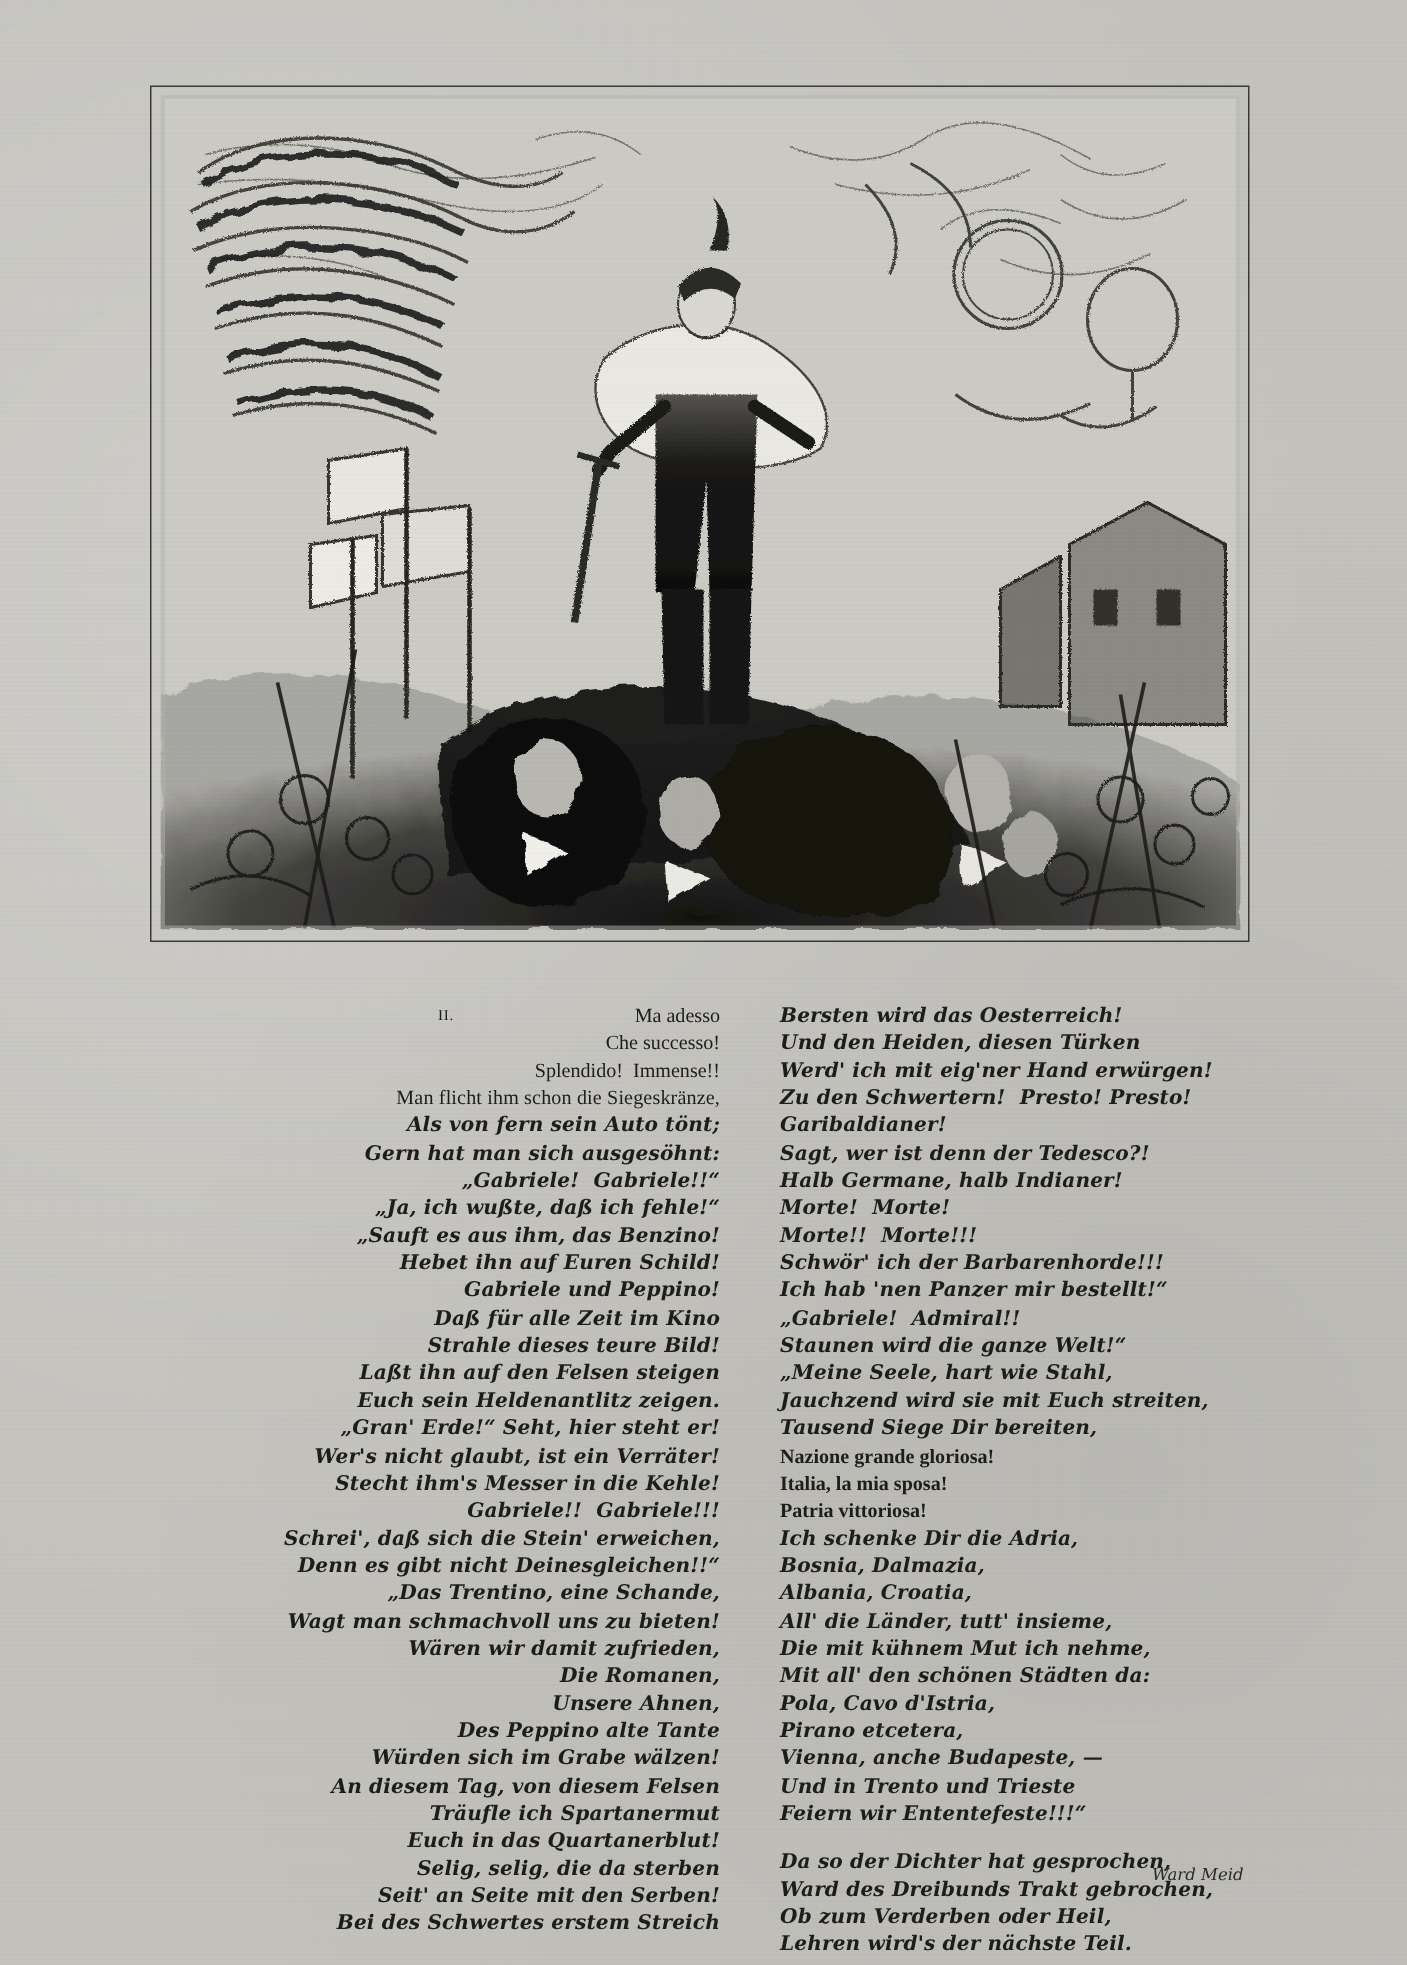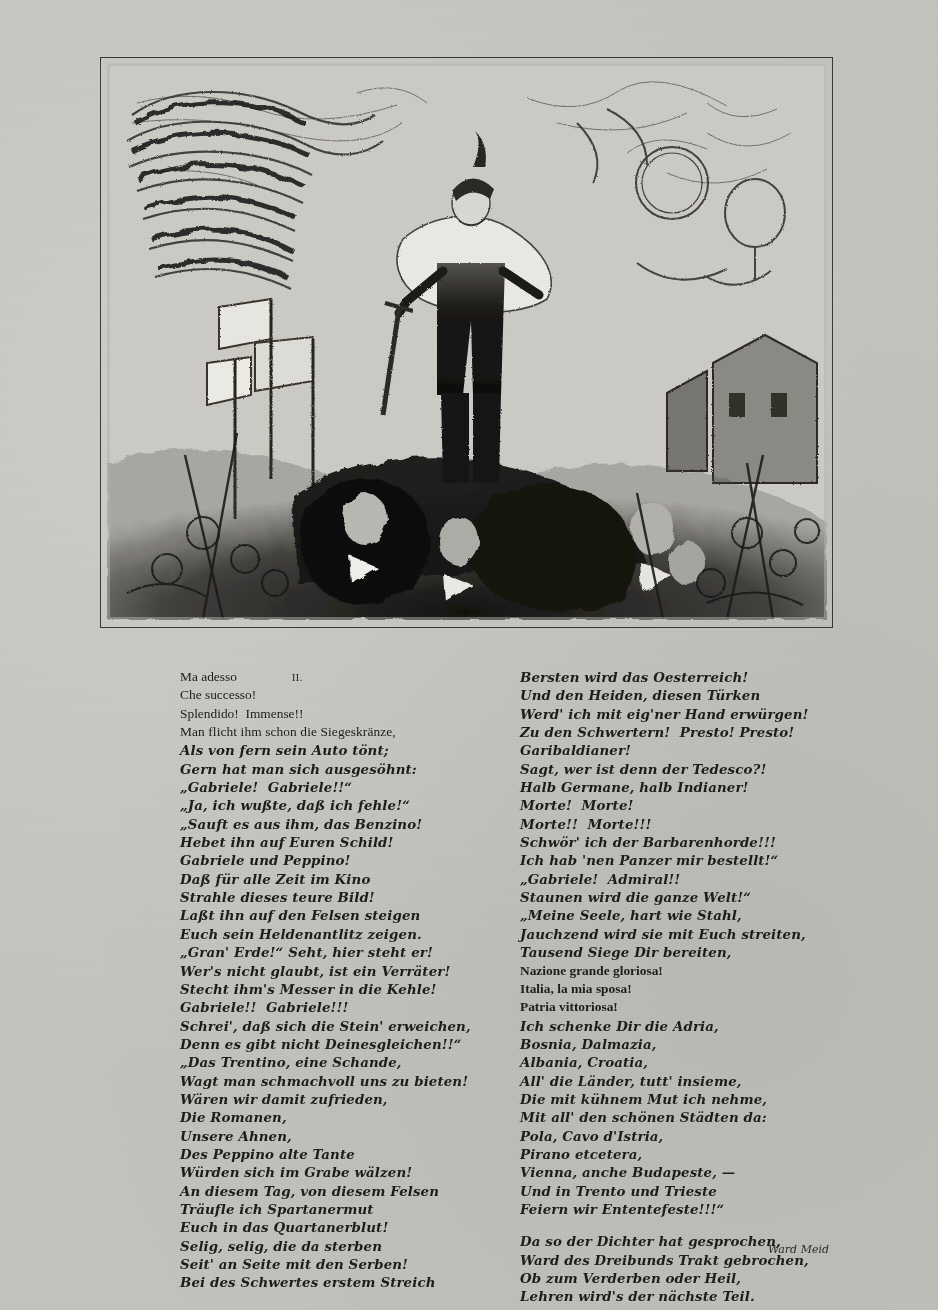--- a/index.html
+++ b/index.html
@@ -57,21 +57,21 @@
     height: 590px;
   }
   .col {
     position: absolute;
     top: 0;
     font-size: 13.4px;
     line-height: 18.35px;
     color: #1d1d1b;
     white-space: pre;
   }
-  .col-left  { left: 80px;  width: 300px; }
+  .col-left  { left: 80px;  width: 300px; text-align: right; }
   .col-right { left: 420px; width: 310px; }
 
   .roman {
     position: absolute;
     left: 192px;
     top: 4px;
     font-size: 10px;
     color: #1d1d1b;
     letter-spacing: 0.5px;
   }

